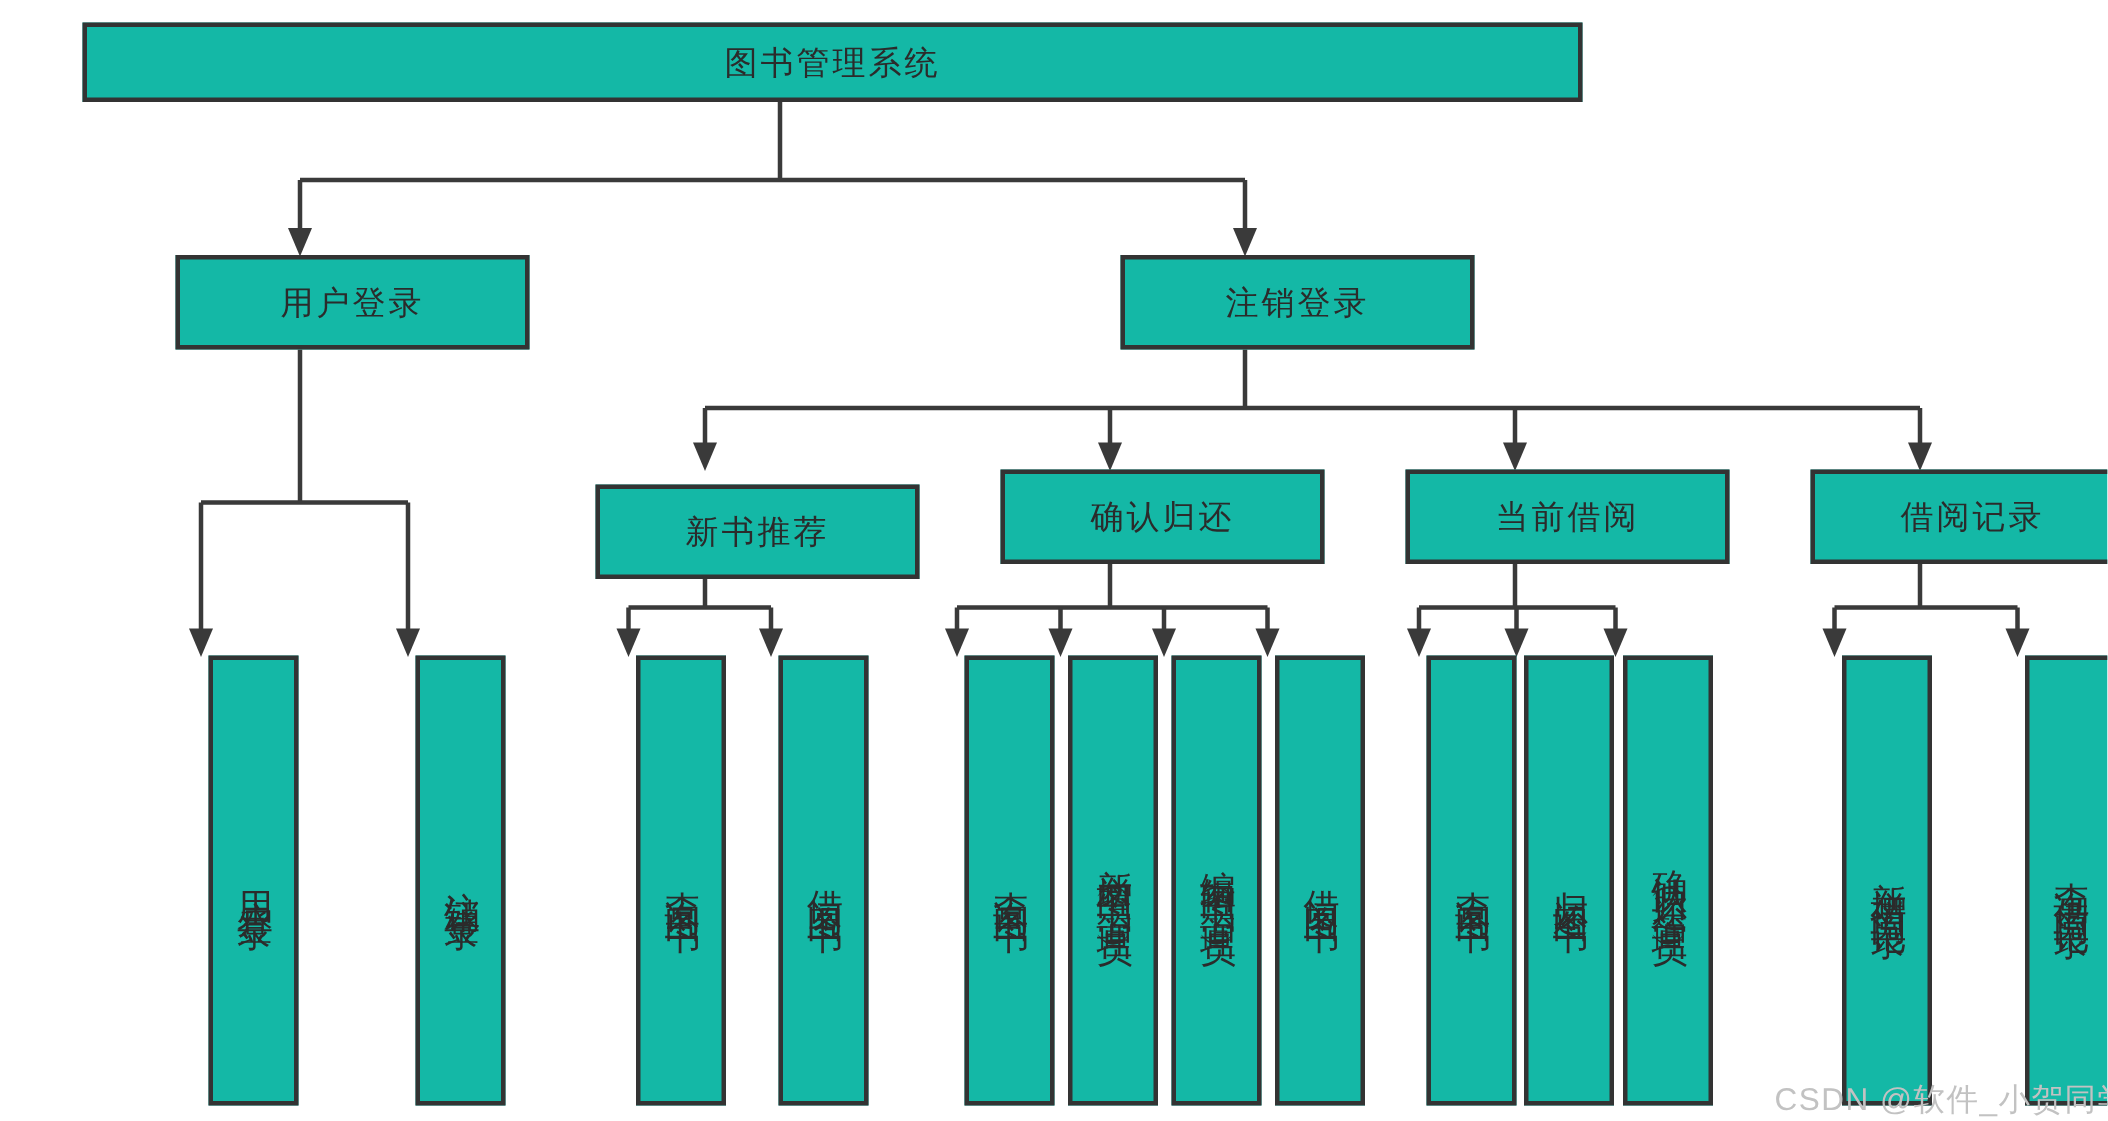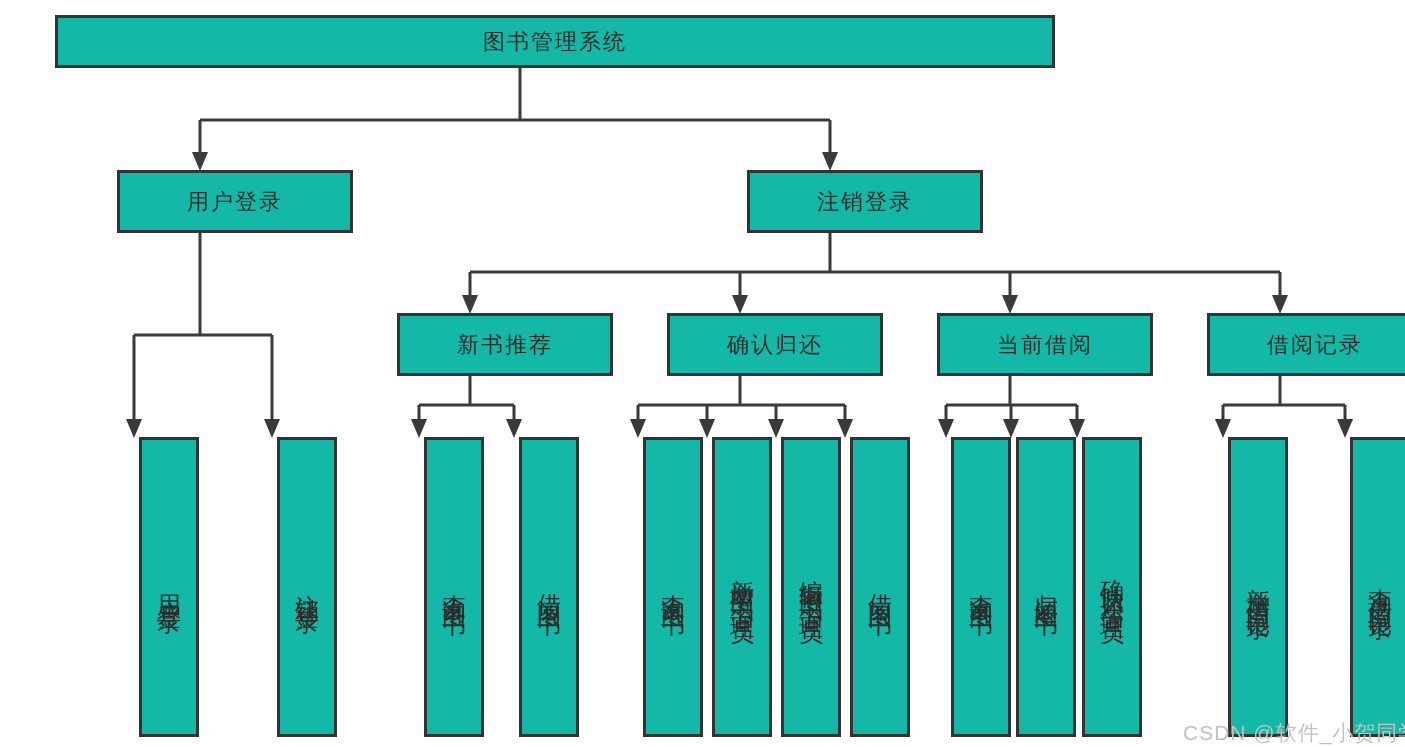--- a/index.html
+++ b/index.html
@@ -99,21 +99,21 @@
     <span>图书管理系统</span>
   </div>
 
   <div class="box hbox" style="left:82px;top:170px;width:236px;height:63px;">
     <span>用户登录</span>
   </div>
   <div class="box hbox" style="left:712px;top:170px;width:236px;height:63px;">
     <span>注销登录</span>
   </div>
 
-  <div class="box hbox" style="left:362px;top:313px;width:216px;height:63px;">
+  <div class="box hbox" style="left:362px;top:323px;width:216px;height:63px;">
     <span>新书推荐</span>
   </div>
   <div class="box hbox" style="left:632px;top:313px;width:216px;height:63px;">
     <span>确认归还</span>
   </div>
   <div class="box hbox" style="left:1172px;top:313px;width:216px;height:63px;">
     <span>借阅记录</span>
   </div>
   <div class="box hbox" style="left:902px;top:313px;width:216px;height:63px;">
     <span>当前借阅</span>

